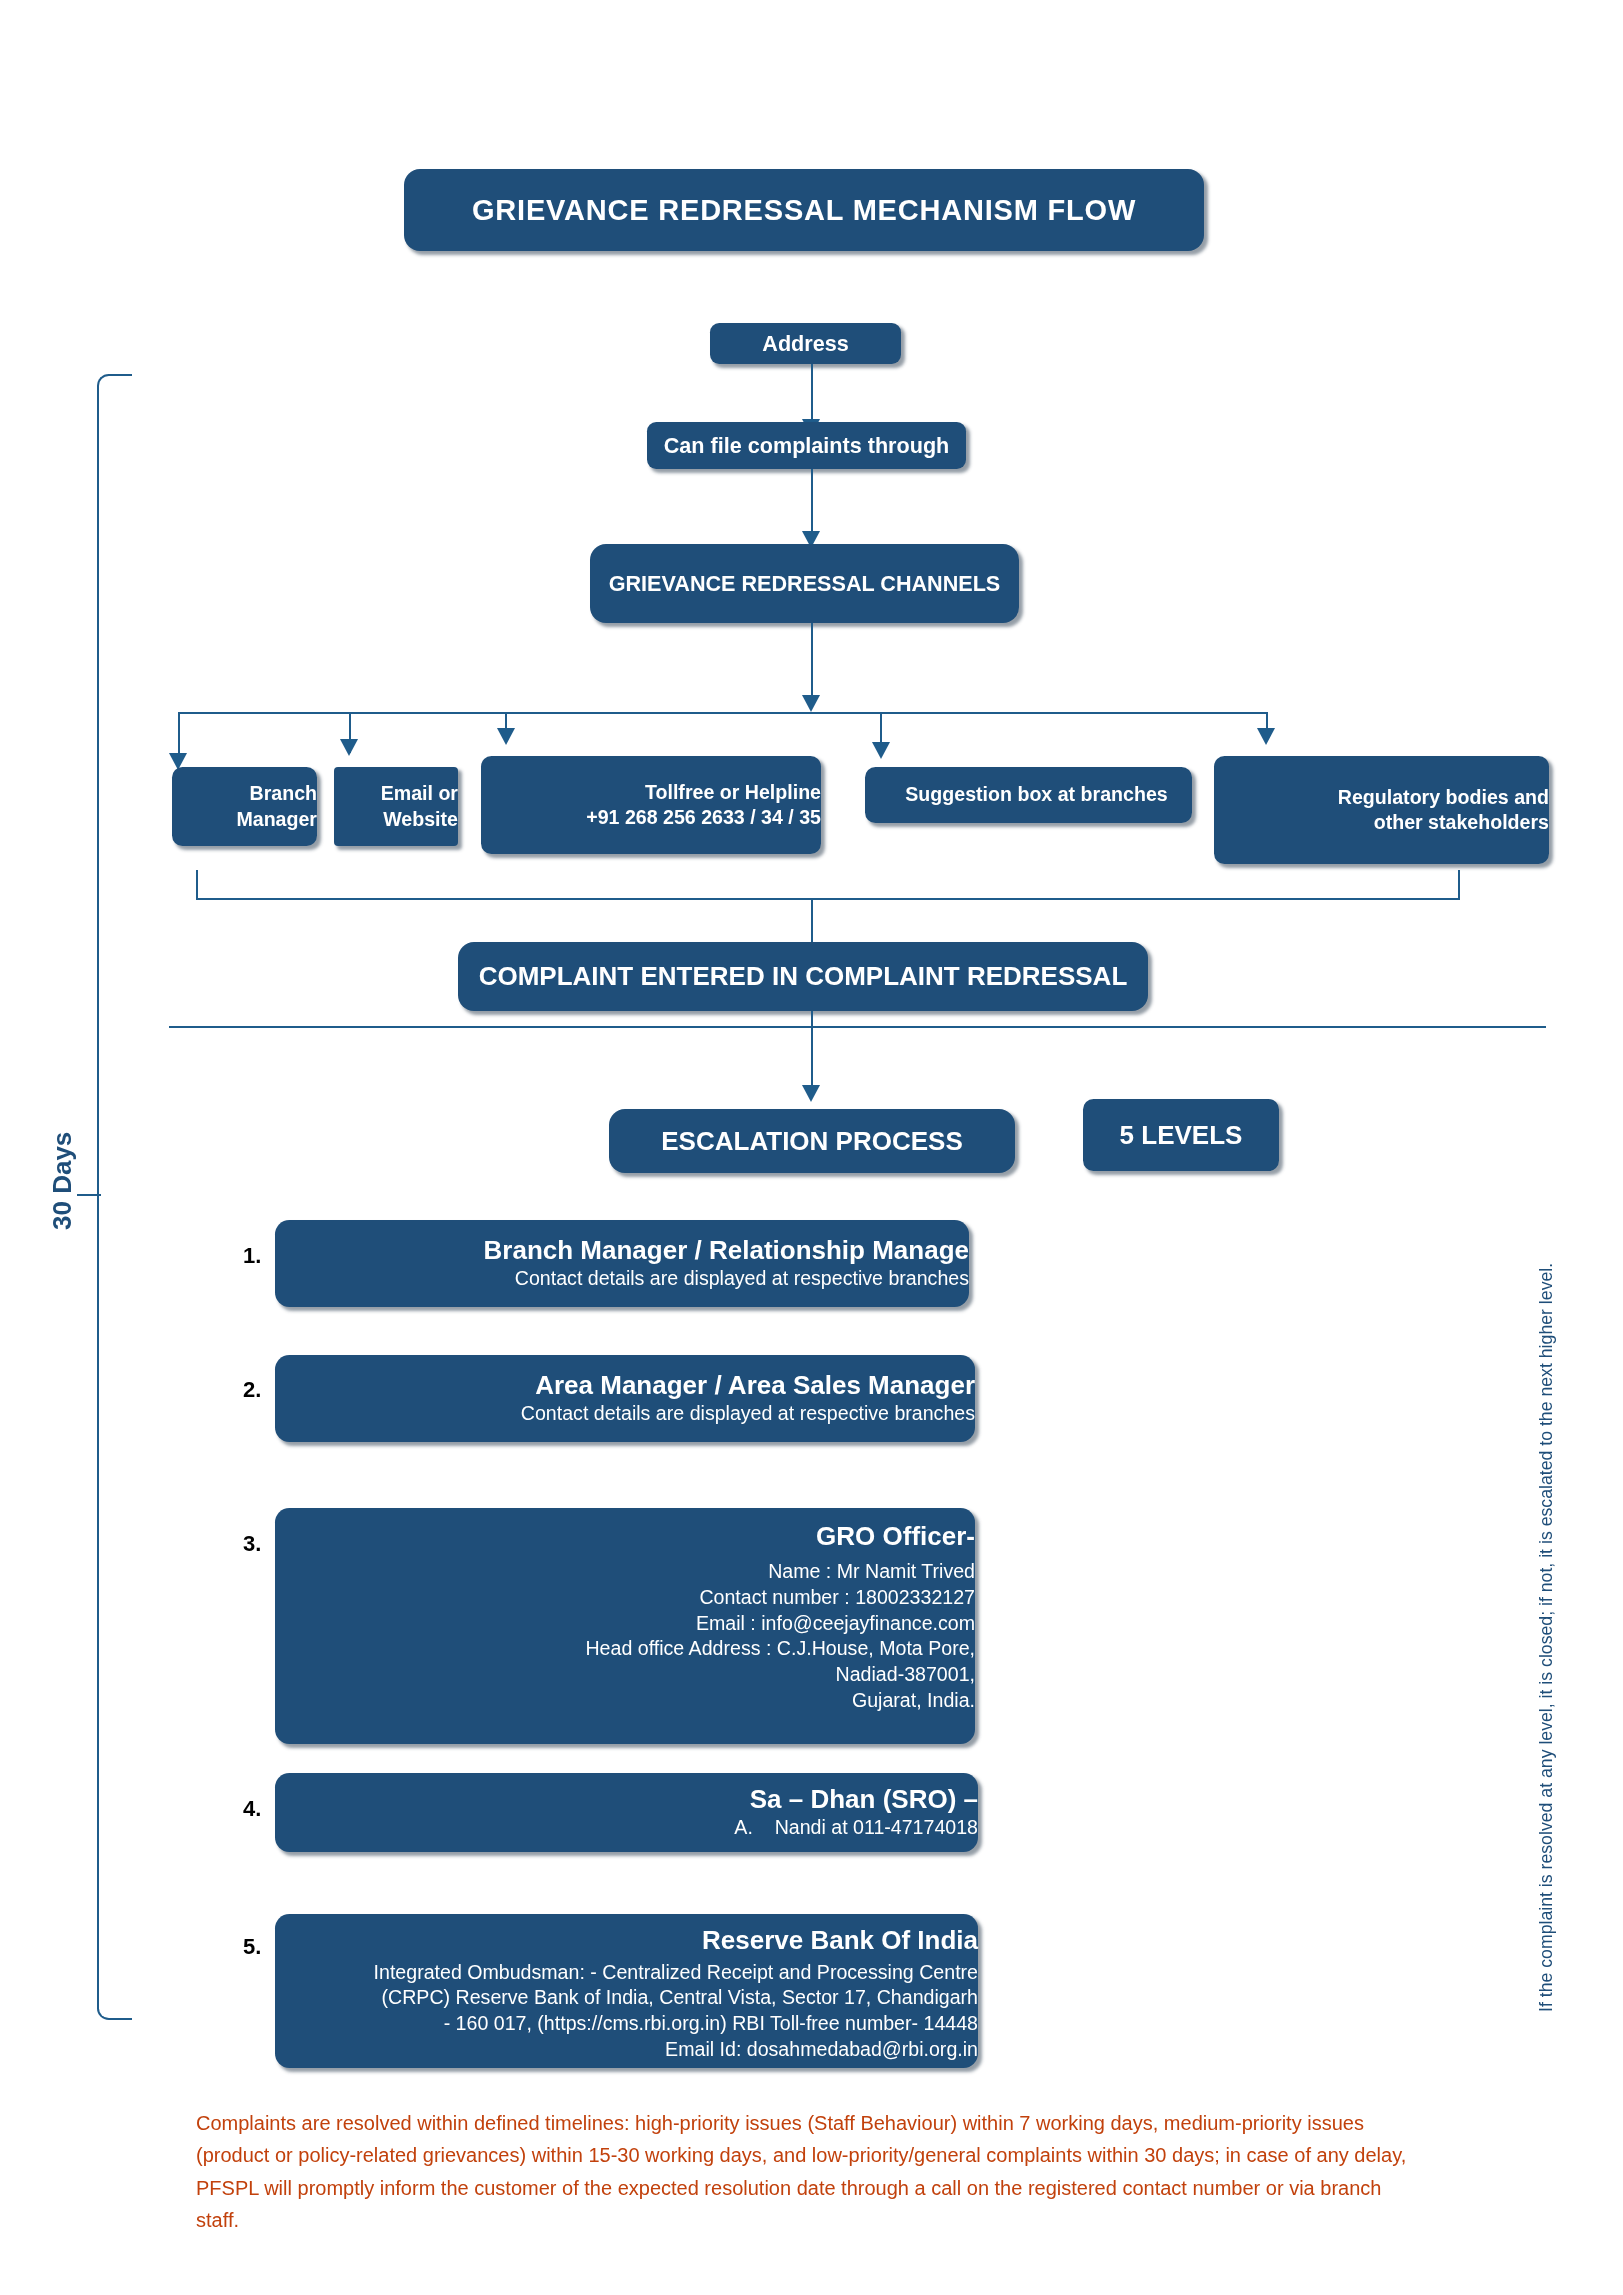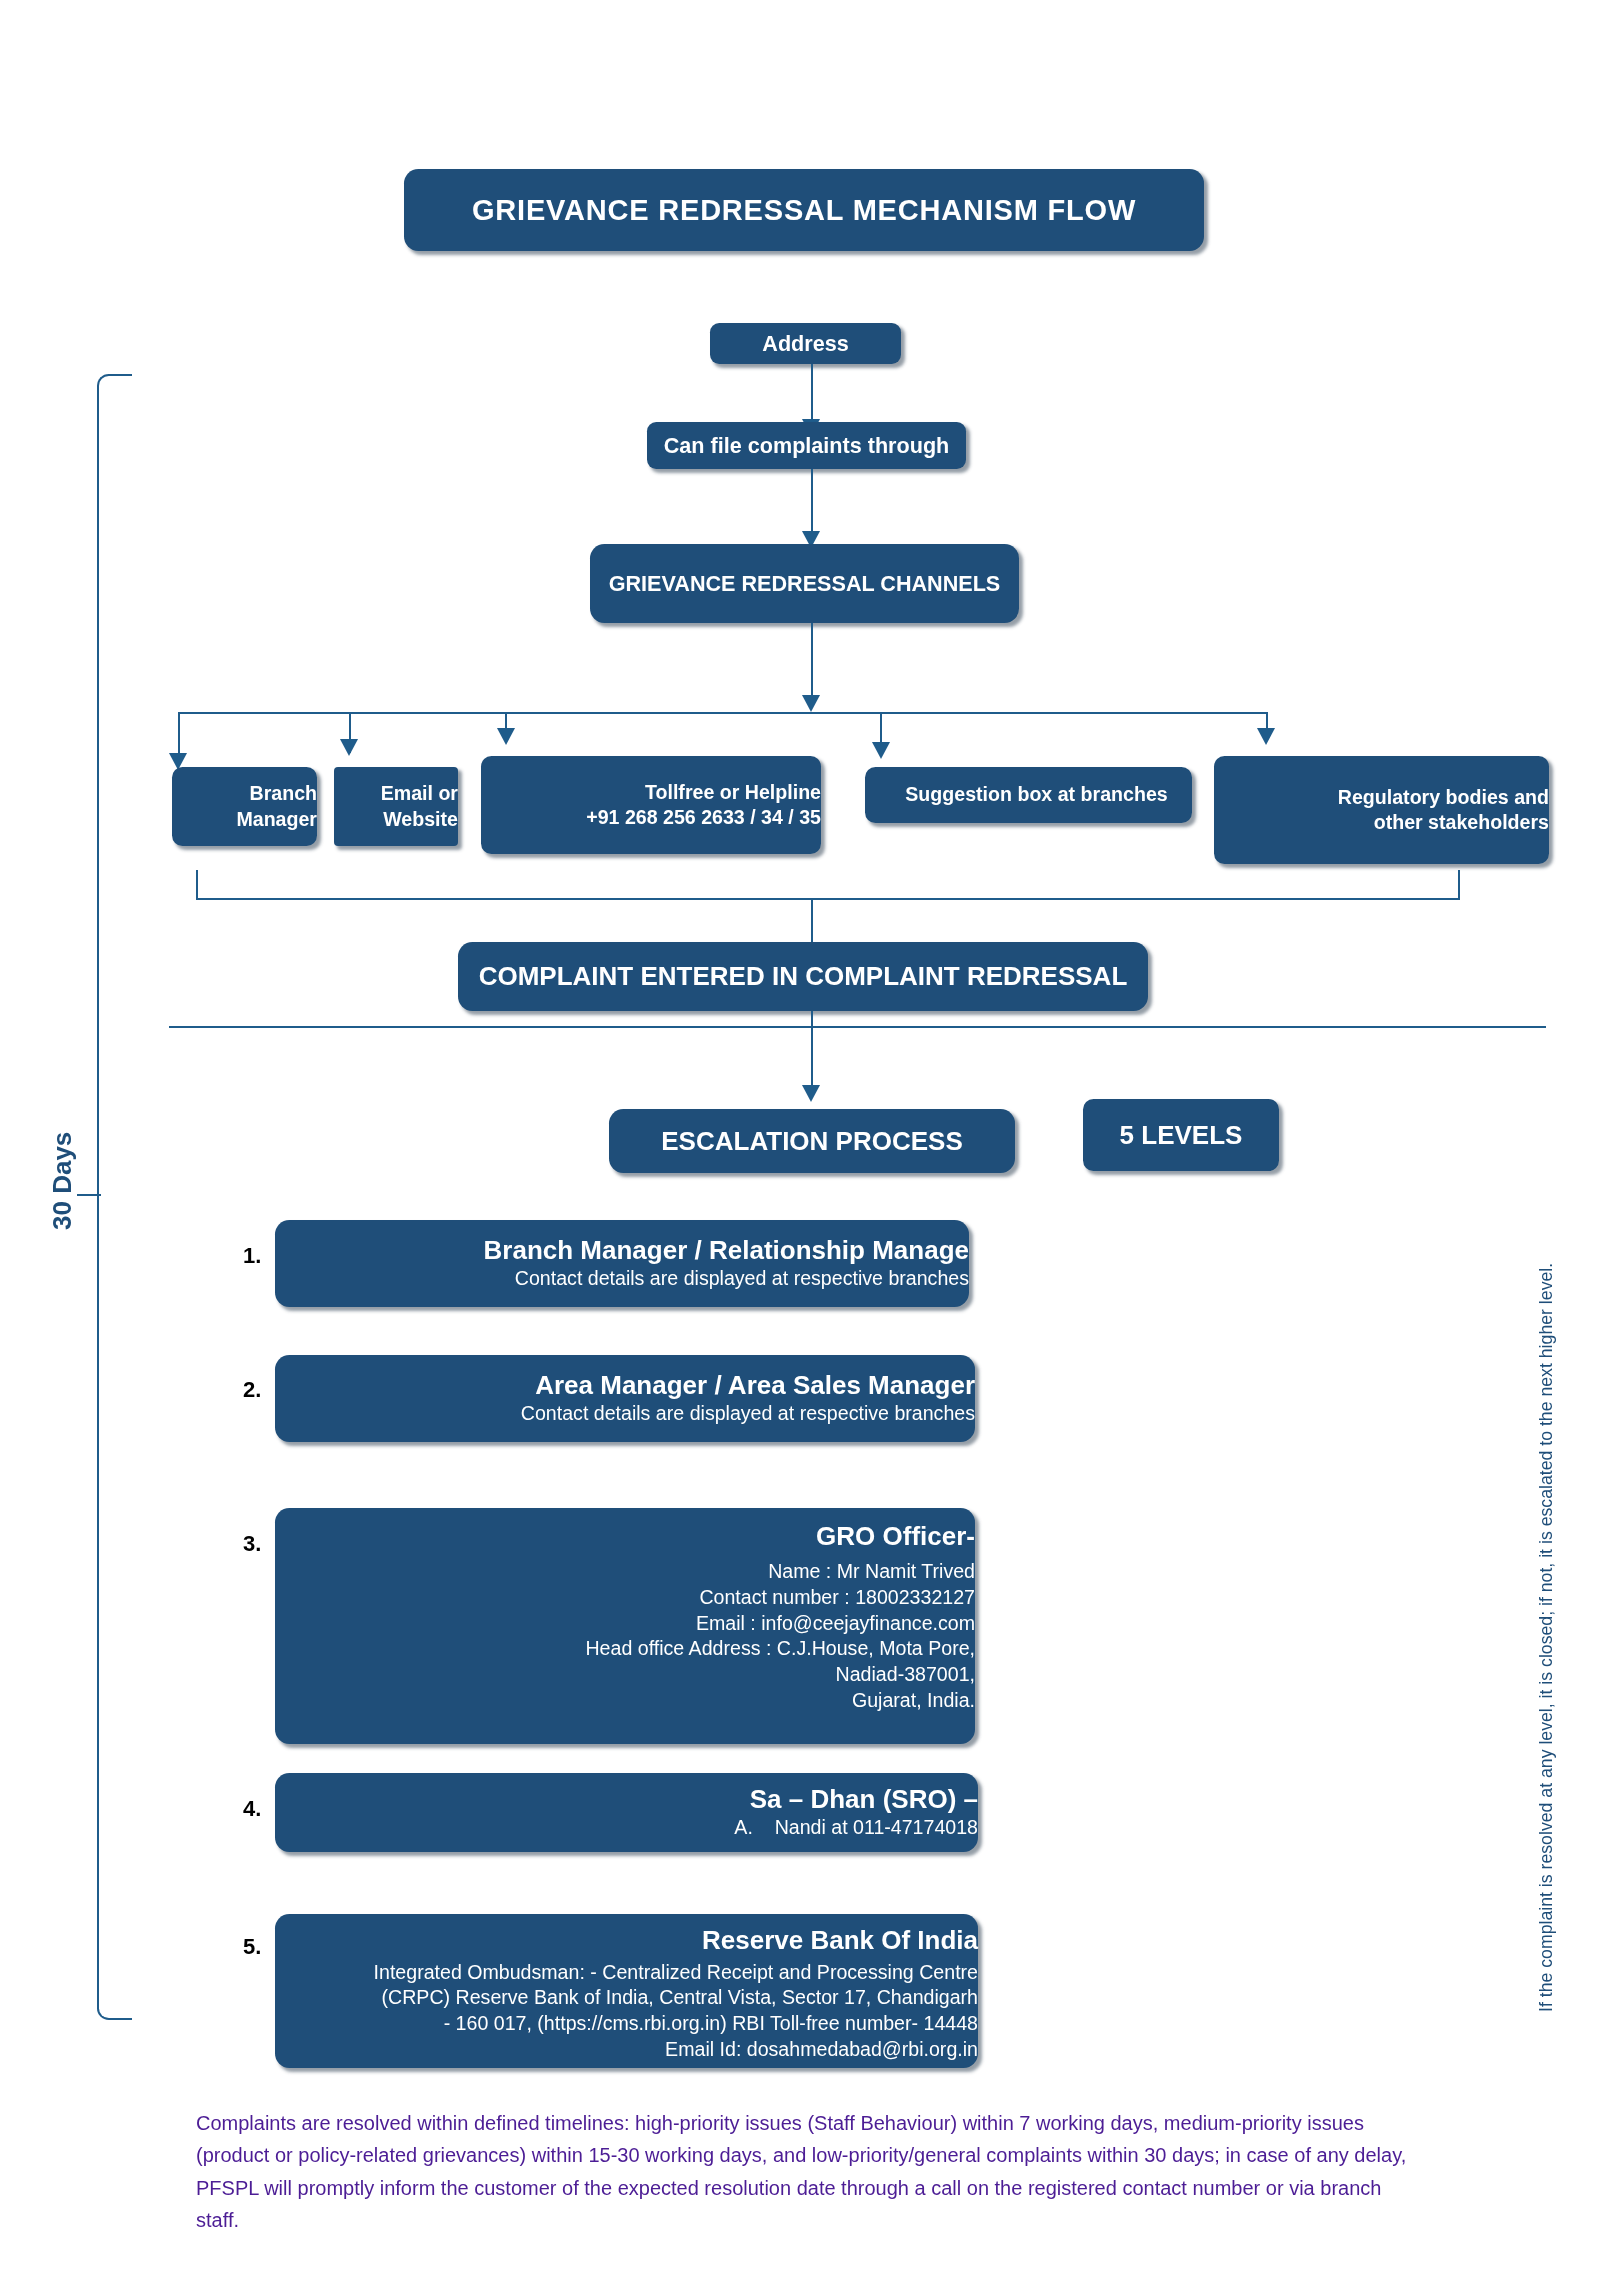--- a/index.html
+++ b/index.html
@@ -21,21 +21,21 @@
     position: absolute;
     background: #1f4e79;
     border-radius: 14.4px;
     box-sizing: border-box;
     color: #ffffff;
     box-shadow: 3.3px 3.9px 3.3px rgba(20,40,60,0.45);
     display: flex;
     flex-direction: column;
     justify-content: center;
   }
-  .box.center { align-items: center; text-align: center; }
+  .box.center { align-items: center; text-align: center; border-radius: 16px; }
   .box.left   { align-items: flex-end; text-align: left; }
 
   .t-title {
     font-weight: bold;
     font-size: 29px;
     letter-spacing: 0.8px;
   }
   .t-head {
     font-weight: bold;
     font-size: 21.6px;
@@ -109,21 +109,21 @@
   }
   .bracket-tick {
     position: absolute;
     height: 2px;
     background: #1f5c8b;
   }
   .footer {
     position: absolute;
     font-size: 20px;
     line-height: 1.62;
-    color: #4c1d95;
+    color: #c2410c;
   }
   .collector {
     position: absolute;
     border-left: 2px solid #1f5c8b;
     border-right: 2px solid #1f5c8b;
     border-bottom: 2px solid #1f5c8b;
     box-sizing: border-box;
   }
   .gro-line { display: block; }
   .indent { padding-left: 216px; }

